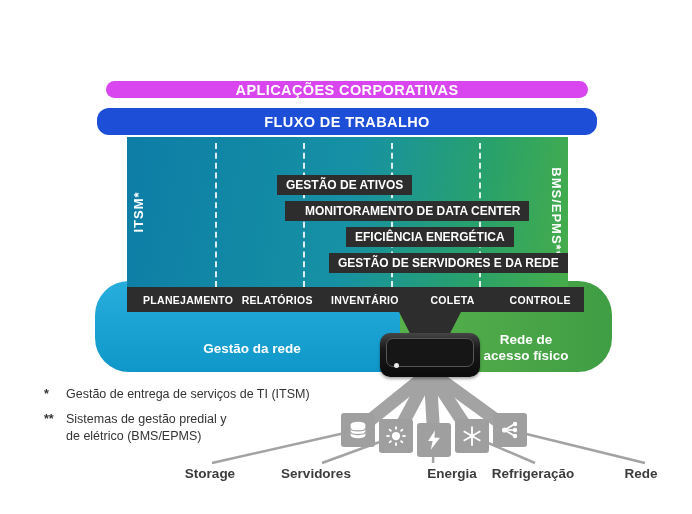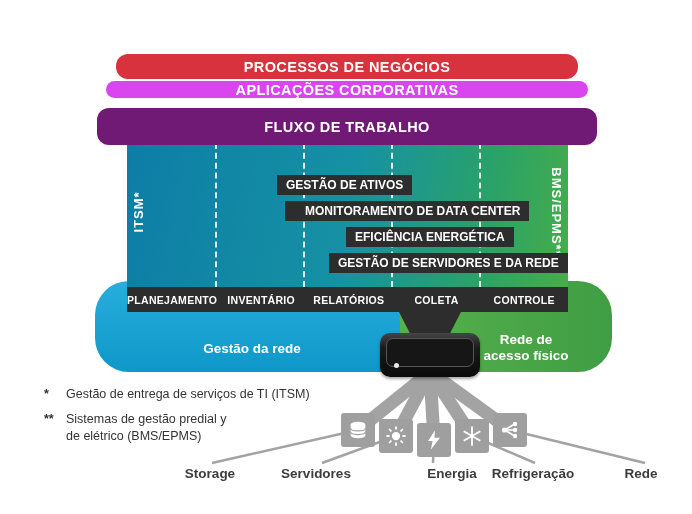--- a/index.html
+++ b/index.html
@@ -5,39 +5,39 @@
   html,body{margin:0;padding:0;background:#fff;}
   .stage{position:relative;width:692px;height:514px;background:#fff;overflow:hidden;
          font-family:"Liberation Sans",sans-serif;}
 
   
   .banner{position:absolute;border-radius:12px;color:#fff;font-weight:bold;
           font-size:14.5px;letter-spacing:.4px;display:flex;align-items:center;
           justify-content:center;white-space:nowrap;}
   .banner-red{left:116px;top:54px;width:462px;height:25px;background:#d7323e;z-index:6;}
   .banner-blue{left:106px;top:81px;width:482px;height:17px;background:#d946ef;z-index:5;}
-  .banner-orange{left:97px;top:108px;width:500px;height:37px;background:#701a75;z-index:4;}
+  .banner-orange{left:97px;top:108px;width:500px;height:27px;background:#1d4ed8;z-index:4;}
 
   
   .panel{position:absolute;left:127px;top:137px;width:441px;height:150px;z-index:2;
          background:linear-gradient(100deg,#0d7da6 0%,#1691a4 50%,#2aa268 80%,#47ad49 100%);}
   .vline{position:absolute;top:6px;bottom:0;width:0;border-left:2px dashed rgba(255,255,255,.85);}
   .v1{left:88px;} .v2{left:176px;} .v3{left:264px;} .v4{left:352px;}
   .axis{position:absolute;color:#fff;font-weight:bold;font-size:13px;letter-spacing:1px;
         writing-mode:vertical-rl;top:50%;}
   .axis-left{left:4px;transform:translateY(-50%) rotate(180deg);}
   .axis-right{right:4px;transform:translateY(-50%);}
   .tagbox{position:absolute;background:#2d2d2d;color:#fff;font-weight:bold;font-size:12px;
           line-height:20px;padding:0 9px;white-space:nowrap;}
   .r0{left:52px;top:11px;} .r1{left:150px;top:38px;} .r2{left:158px;top:64px;padding-left:20px;}
   .r3{left:219px;top:90px;} .r4{left:202px;top:116px;}
 
   
   .colbar{position:absolute;left:127px;top:287px;width:441px;height:25px;background:#2d2d2d;
-          z-index:3;display:flex;}
+          z-index:3;display:flex;padding-left:16px;}
   .colbar span{flex:1;display:flex;align-items:center;justify-content:center;color:#fff;
           font-weight:bold;font-size:10.5px;letter-spacing:.3px;white-space:nowrap;}
 
   
   .ribbon{position:absolute;top:281px;height:91px;border-radius:34px;z-index:1;}
   .ribbon-left{left:95px;width:340px;background:linear-gradient(180deg,#27aedd,#0f97c9);}
   .ribbon-right{left:400px;width:212px;background:linear-gradient(90deg,#57b14b,#3f9d44);}
   .ribbon-label{position:absolute;color:#fff;font-weight:bold;font-size:13.5px;z-index:2;
           text-align:center;line-height:1.15;}
   .ribbon-label-left{left:182px;top:341px;width:140px;}
@@ -72,23 +72,20 @@
   .foot-row{display:flex;margin-bottom:7px;line-height:1.4;}
   .foot-marker{width:22px;font-weight:bold;flex:none;}
   .foot-text{display:block;}
   .foot-text.wrap{width:170px;}
 </style>
 </head>
 <body>
 
 <div class="stage">
 
-  <div class="banner banner-red">
-    <span>PROCESSOS DE NEGÓCIOS</span>
-  </div>
   <div class="banner banner-blue">
     <span>APLICAÇÕES CORPORATIVAS</span>
   </div>
   <div class="banner banner-orange">
     <span>FLUXO DE TRABALHO</span>
   </div>
 
   <div class="ribbon ribbon-left"></div>
   <div class="ribbon ribbon-right"></div>
   <div class="ribbon-label ribbon-label-left">Gestão da rede</div>
@@ -102,22 +99,22 @@
     <div class="axis axis-left">ITSM*</div>
     <div class="axis axis-right">BMS/EPMS**</div>
     <div class="tagbox r1">GESTÃO DE ATIVOS</div>
     <div class="tagbox r2">MONITORAMENTO DE DATA CENTER</div>
     <div class="tagbox r3">EFICIÊNCIA ENERGÉTICA</div>
     <div class="tagbox r4">GESTÃO DE SERVIDORES E DA REDE</div>
   </div>
 
   <div class="colbar">
     <span>PLANEJAMENTO</span>
+    <span>RELATÓRIOS</span>
     <span>INVENTÁRIO</span>
-    <span>RELATÓRIOS</span>
     <span>COLETA</span>
     <span>CONTROLE</span>
   </div>
 
   <svg class="fan" width="692" height="514">
     <g stroke="#a3a3a3" stroke-width="13">
       <line x1="430" y1="372" x2="358" y2="430"></line>
       <line x1="430" y1="372" x2="396" y2="436"></line>
       <line x1="430" y1="372" x2="434" y2="440"></line>
       <line x1="430" y1="372" x2="472" y2="436"></line>

